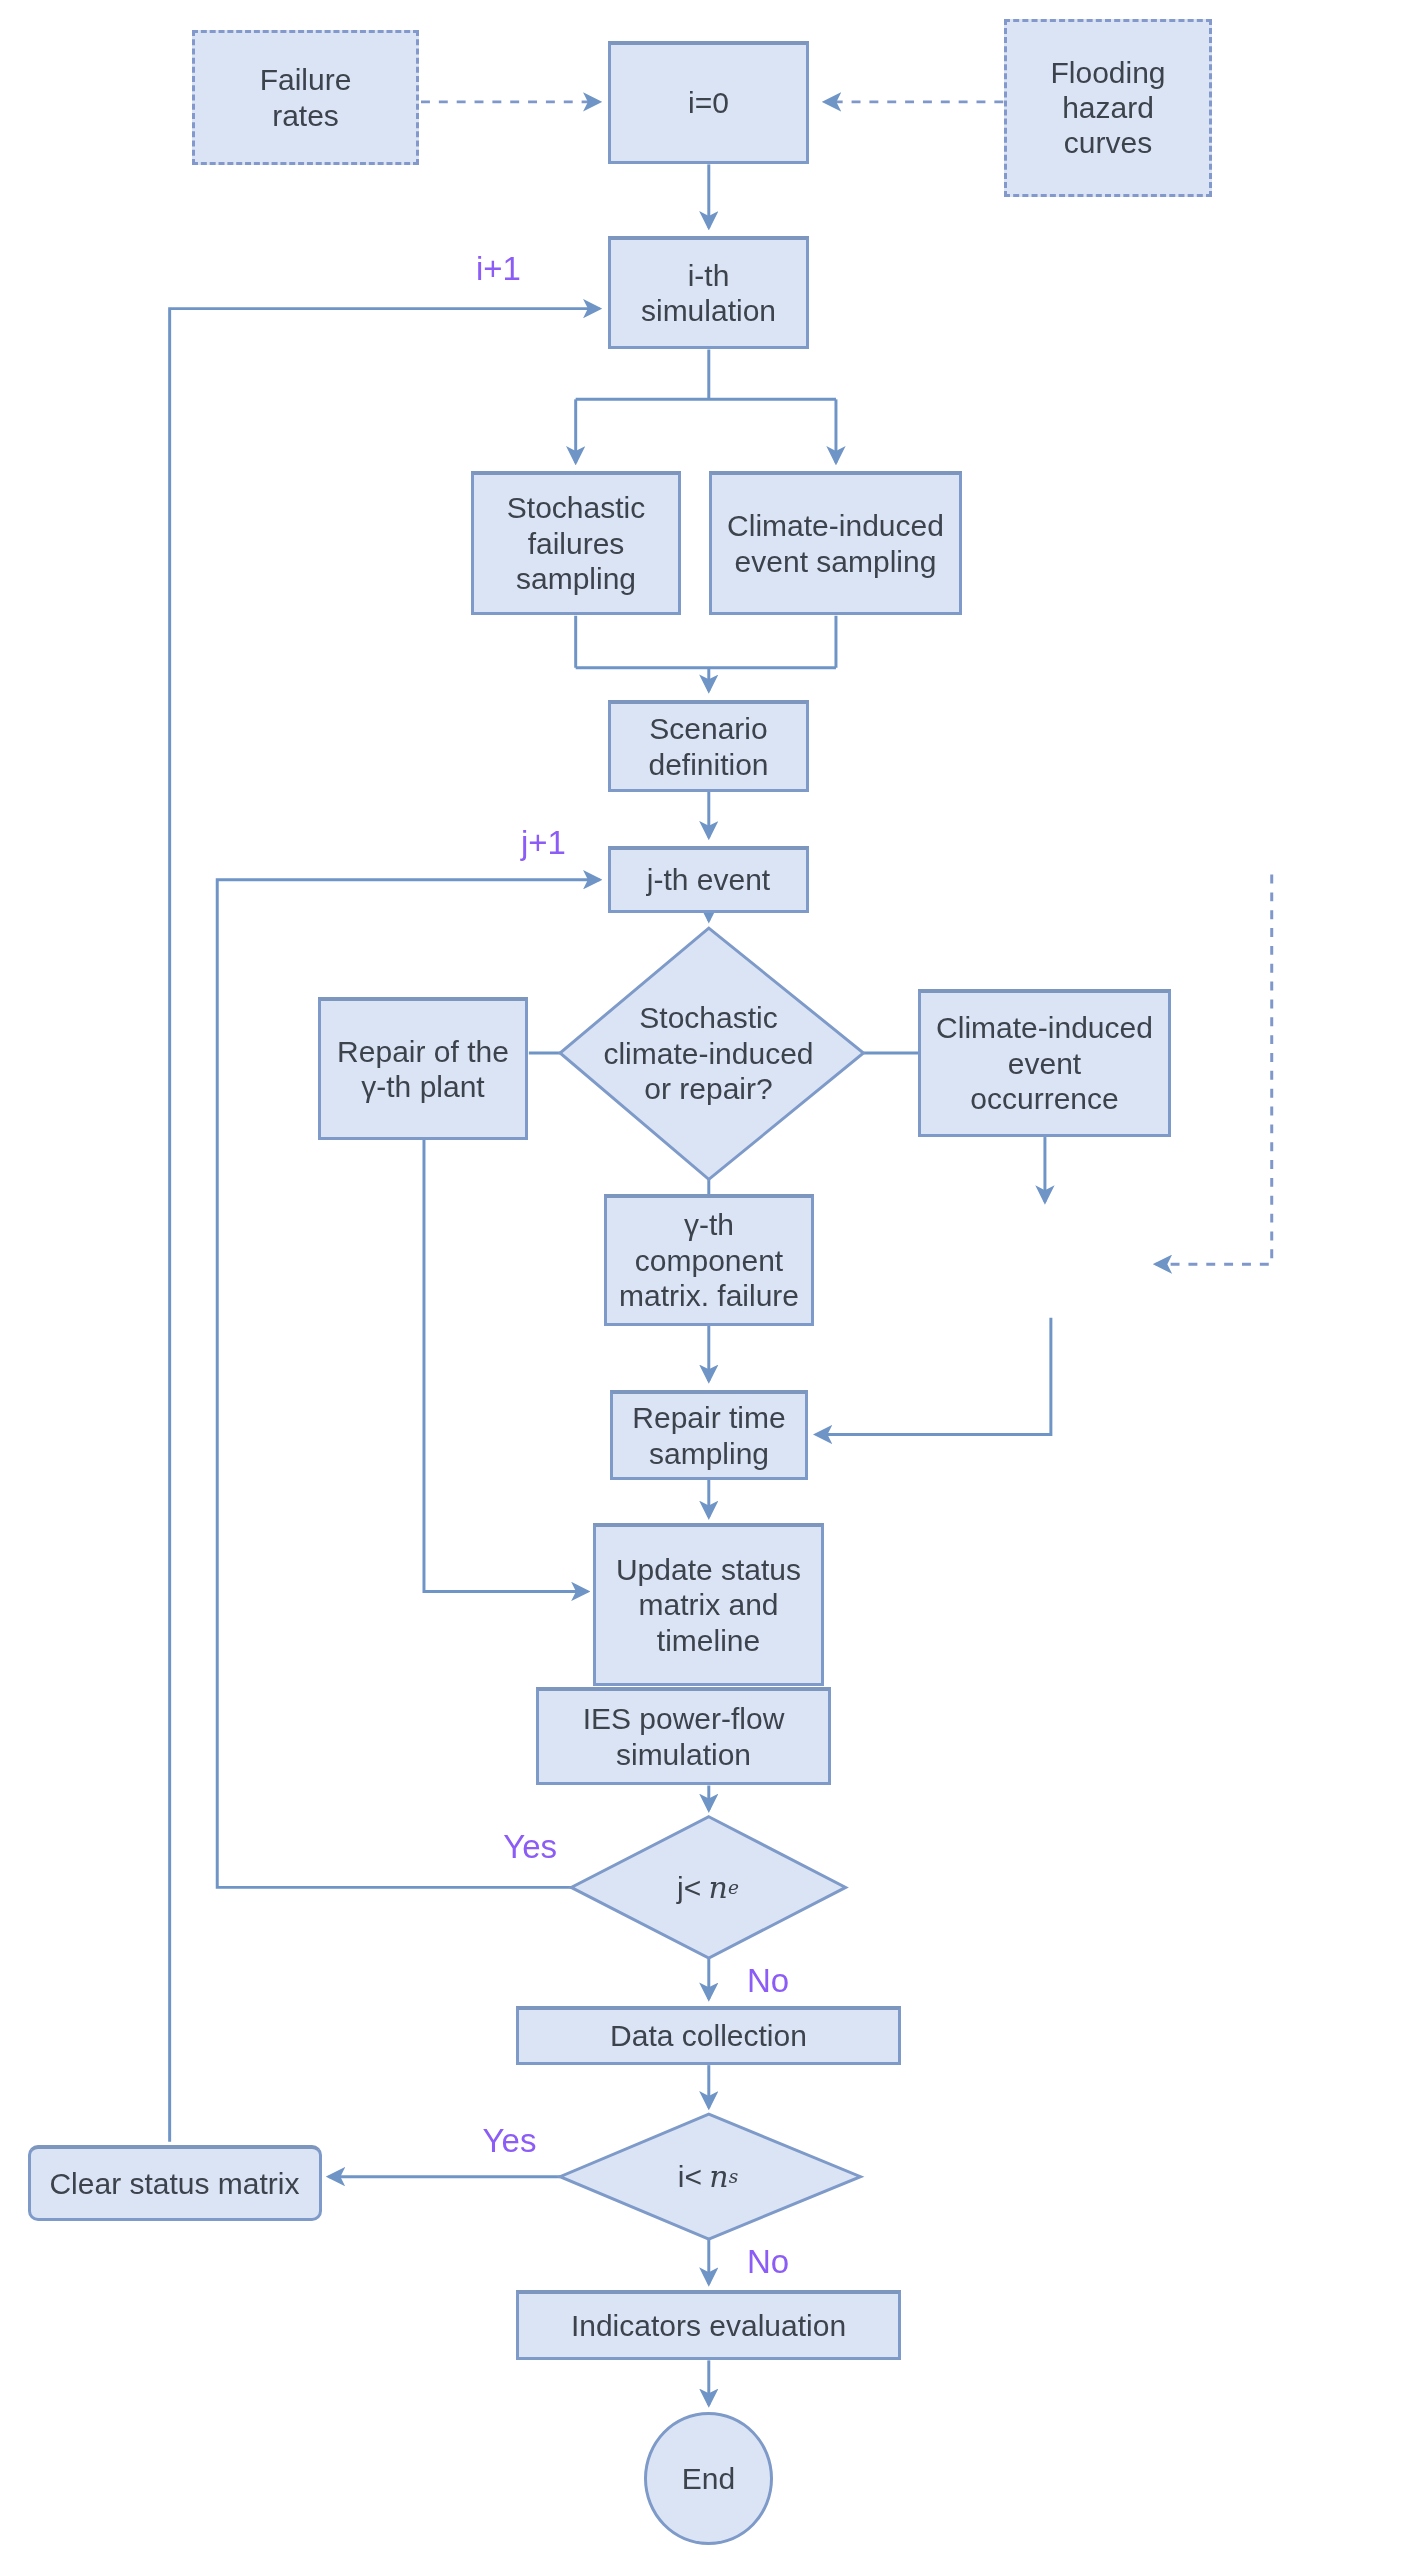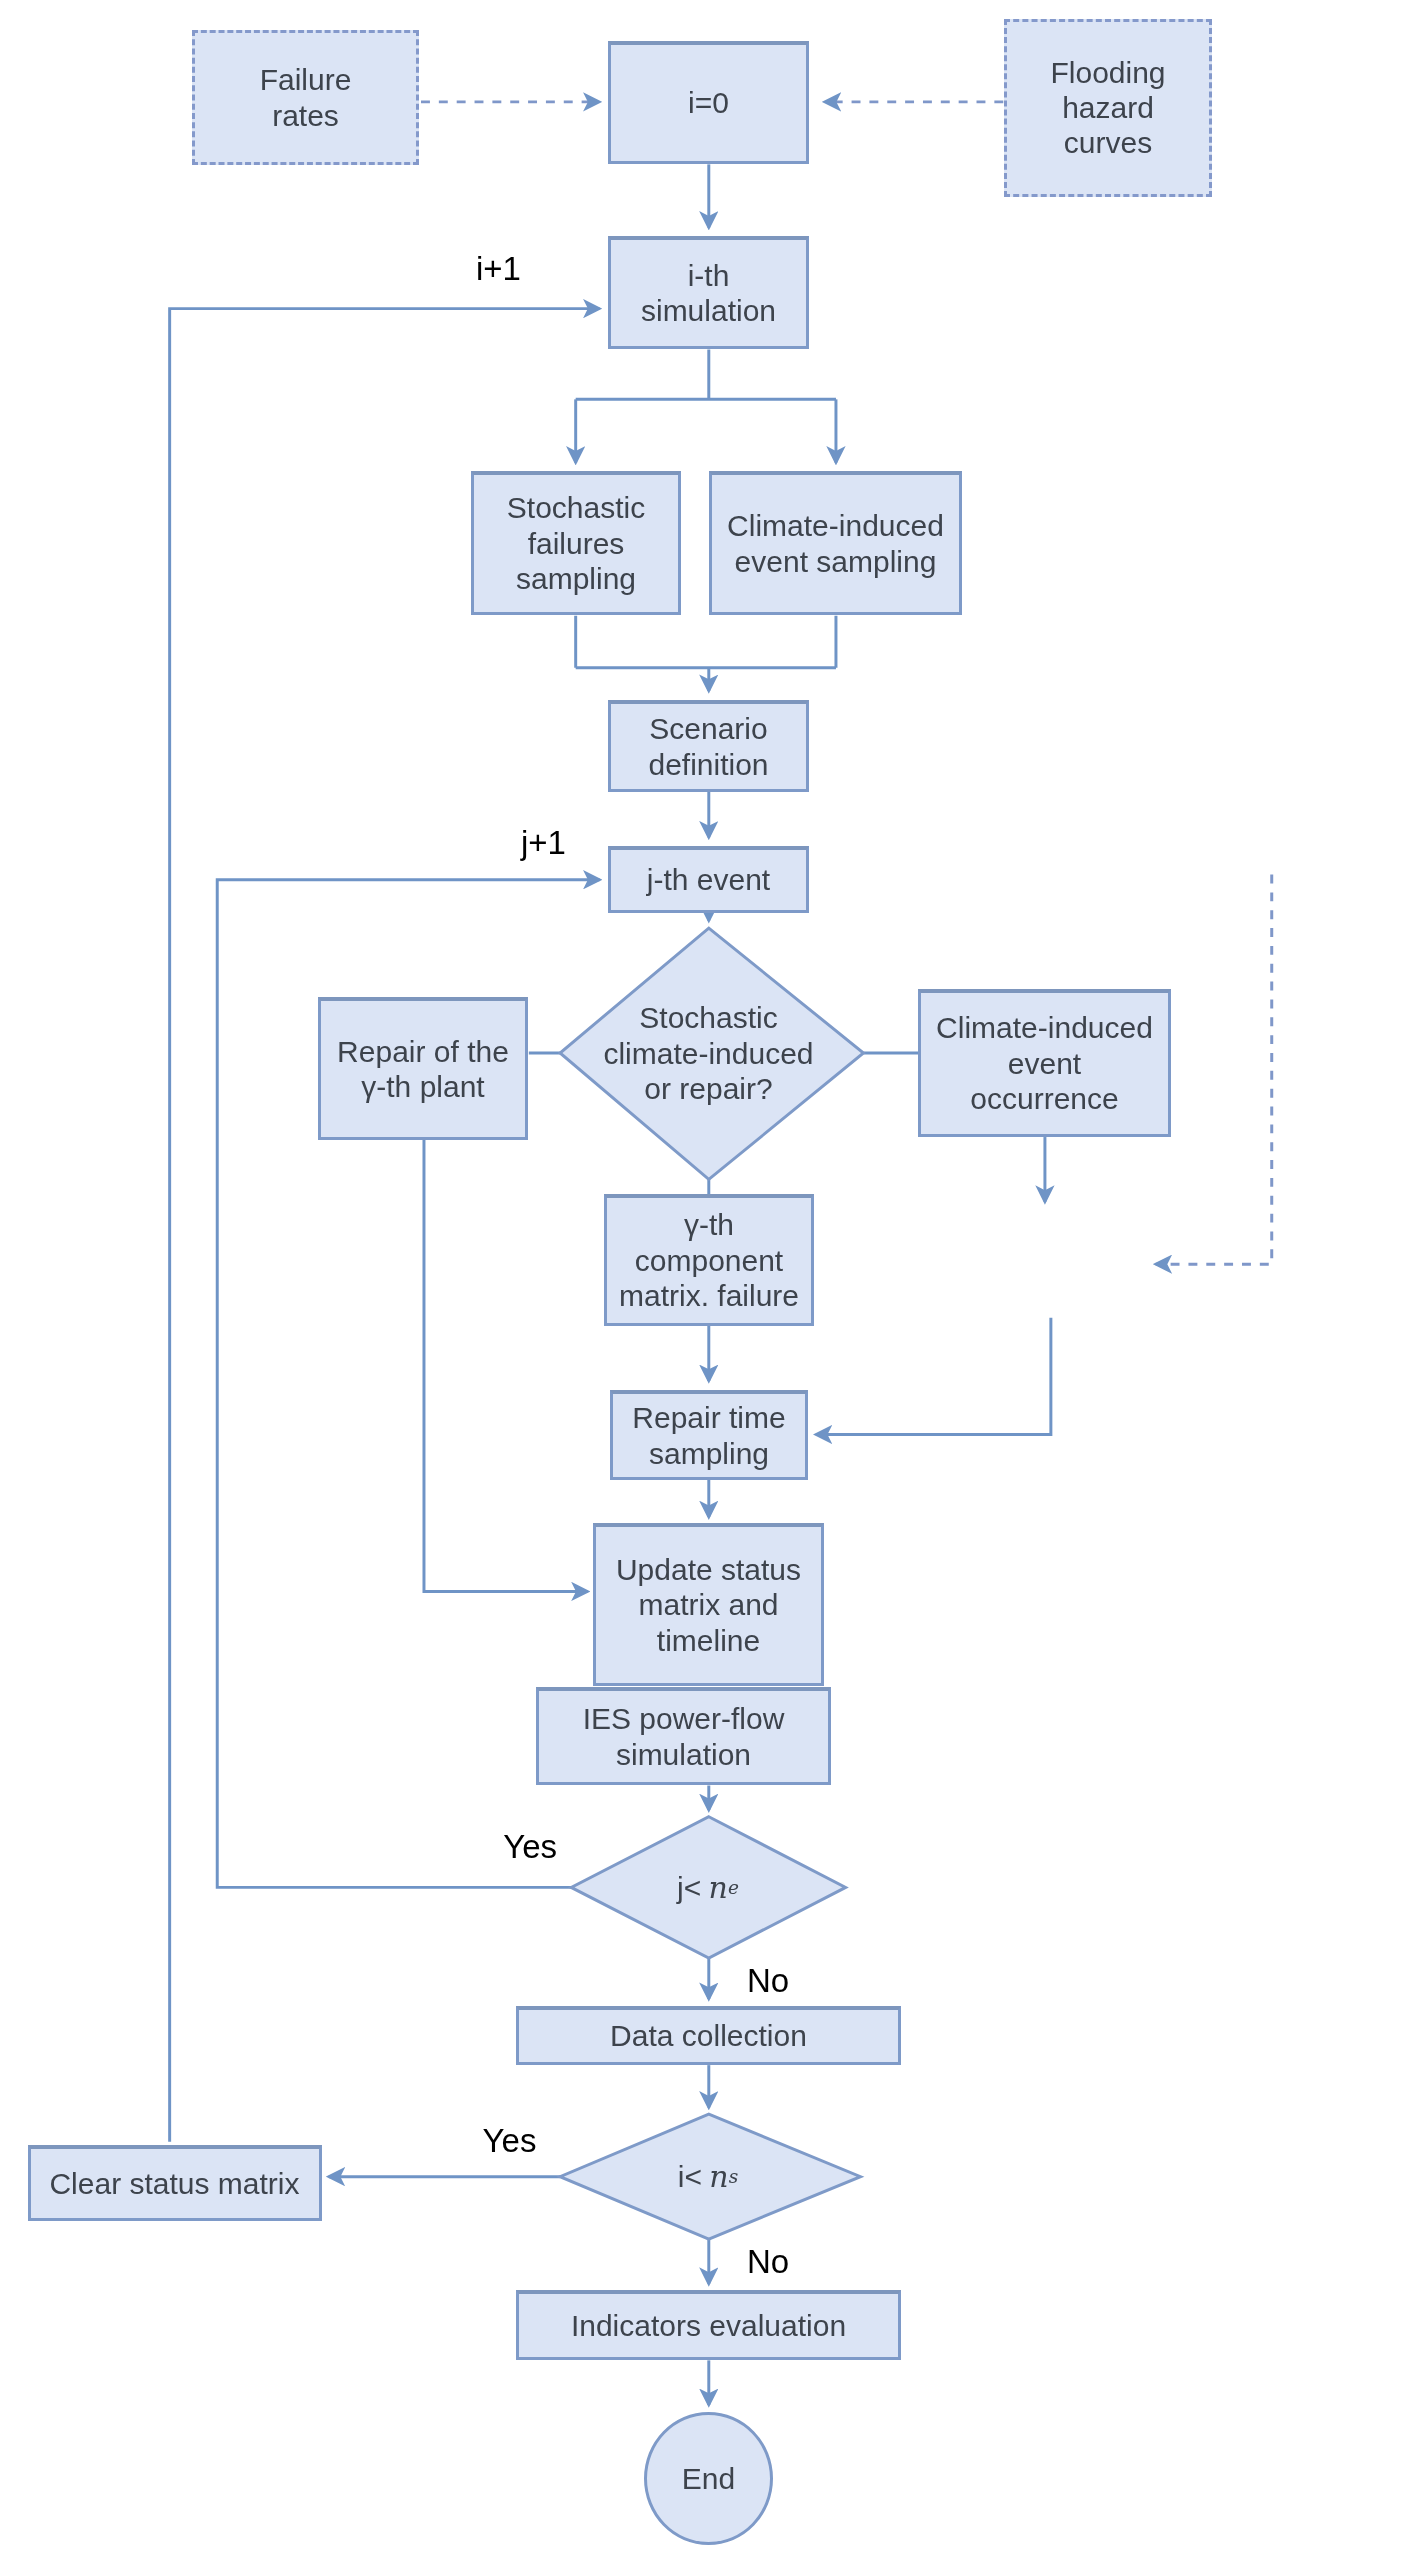--- a/index.html
+++ b/index.html
@@ -15,21 +15,21 @@
     color:#3d434c;font-size:30px;line-height:1.18;white-space:pre-line;padding:3px 6px;
   }
   .node.dashed{border:3px dashed #8499cb;}
   .node.ellipse{border-radius:50%;border-top-width:3px;border-top-color:#7e9ac8;}
   .dlabel{
     position:absolute;display:flex;align-items:center;justify-content:center;text-align:center;
     color:#3d434c;font-size:30px;line-height:1.18;white-space:pre-line;
   }
   .mvar{font-family:"DejaVu Serif", serif;font-style:italic;margin-left:7.4px;}
   .msub{font-family:"DejaVu Serif", serif;font-style:italic;font-size:0.62em;}
-  .elabel{position:absolute;color:#000000;font-size:33px;}
+  .elabel{position:absolute;color:#8b5cf6;font-size:33px;}
   .right{text-align:right;}
   .center{text-align:center;}
 </style>
 </head>
 <body>
 
 <div class="canvas">
 
   <svg class="wires" viewBox="0 0 1920 3464" xmlns="http://www.w3.org/2000/svg">
     <defs>
@@ -99,21 +99,21 @@
 component
 matrix. failure</div>
   <div class="node" style="left:610px;top:1390px;width:198px;height:90px;">Repair time
 sampling</div>
   <div class="node" style="left:593px;top:1523px;width:231px;height:163px;">Update status
 matrix and
 timeline</div>
   <div class="node" style="left:536px;top:1687px;width:295px;height:98px;">IES power-flow
 simulation</div>
   <div class="node" style="left:516px;top:2006px;width:385px;height:59px;">Data collection</div>
-  <div class="node" style="left:27.5px;top:2145px;width:294px;height:76px;">Clear status matrix</div>
+  <div class="node" style="left:27.5px;top:2145px;width:294px;height:76px;border-radius:10px;">Clear status matrix</div>
   <div class="node" style="left:516px;top:2290px;width:385px;height:70px;">Indicators evaluation</div>
 
   <div class="node ellipse" style="left:644px;top:2412px;width:129px;height:133px;">End</div>
 
   <div class="dlabel" style="left:582px;top:967px;width:253px;height:173px;">Stochastic
 climate-induced
 or repair?</div>
   <div class="dlabel" style="left:619px;top:1843px;width:178px;height:89px;">
     <span>j&lt;</span><span class="mvar">n</span><sub class="msub">e</sub>
   </div>

